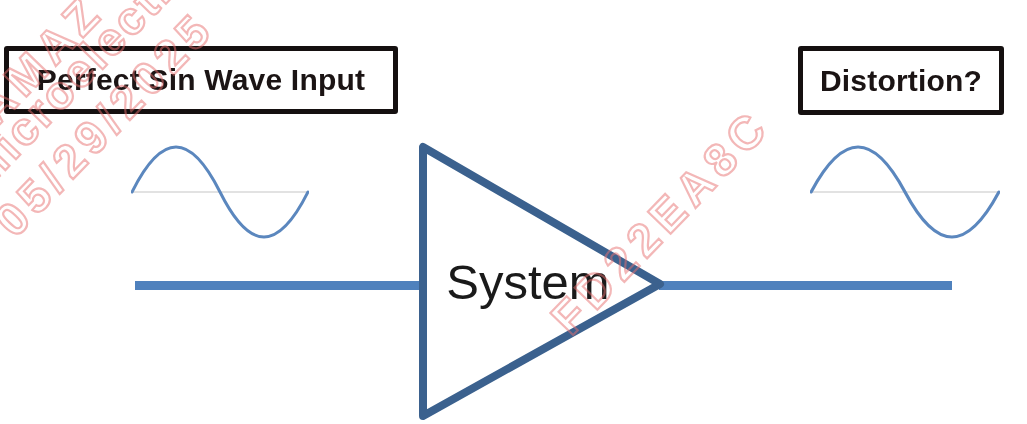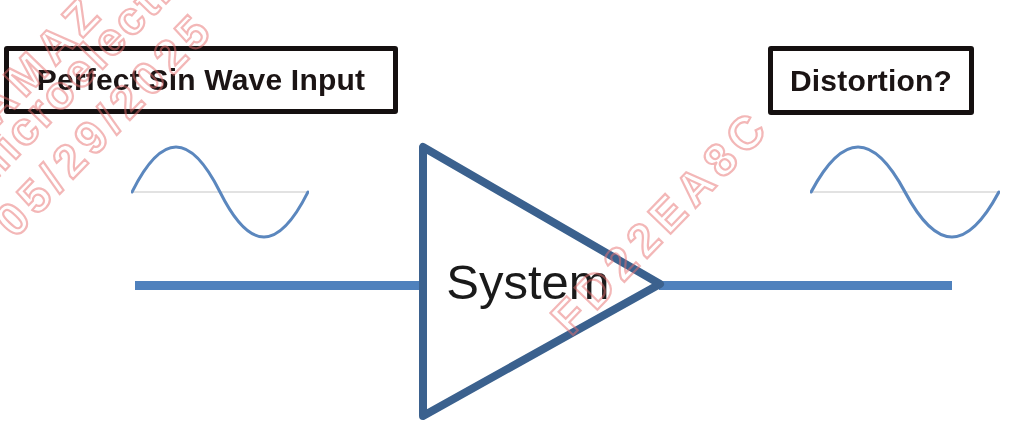--- a/index.html
+++ b/index.html
@@ -22,21 +22,21 @@
     justify-content: center;
   }
   .label-box .box-text {
     font-weight: bold;
     font-size: 30px;
     color: #1b1414;
     letter-spacing: 0.2px;
     white-space: nowrap;
   }
   #input-box  { left: 4px;  top: 46px; width: 394px; height: 68px; }
-  #output-box { left: 768px; top: 46px; width: 206px; height: 69px; }
+  #output-box { left: 798px; top: 46px; width: 206px; height: 69px; }
 
   .wave-svg { position: absolute; }
   #input-wave  { left: 131px; top: 144px; width: 178px; height: 96px; }
   #output-wave { left: 810px; top: 144px; width: 190px; height: 96px; }
 
   .signal-line {
     position: absolute;
     height: 9px;
     background: #4F81BD;
   }

